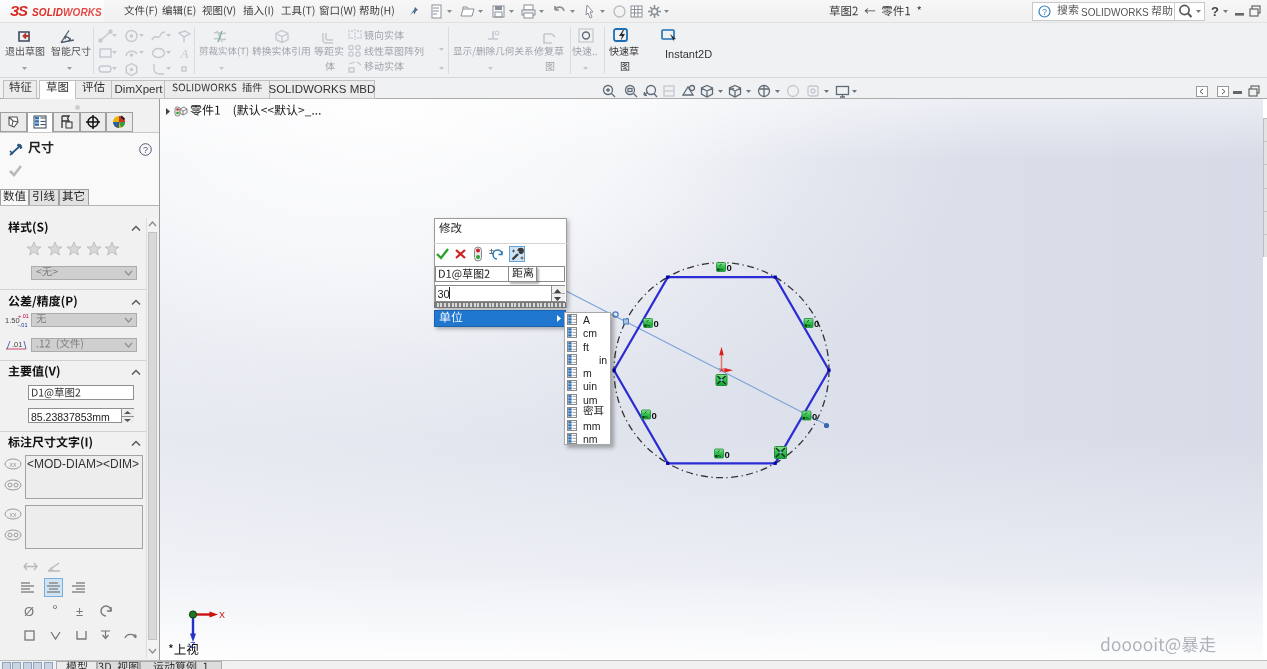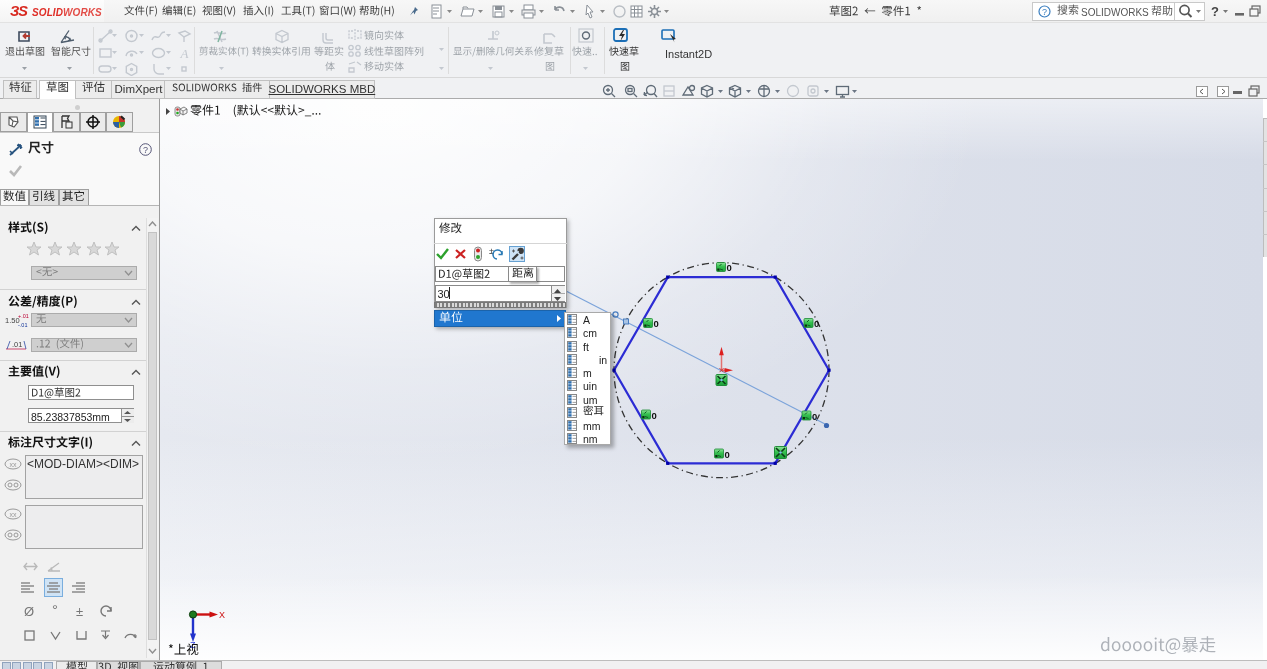--- a/index.html
+++ b/index.html
@@ -567,21 +567,21 @@
           <use href="#gr79" x="3740"></use>
           <use href="#gr82" x="4482"></use>
           <use href="#gr75" x="5117"></use>
           <use href="#gr83" x="5763"></use>
           <use href="#gr25554" x="6859"></use>
           <use href="#gr20214" x="7859"></use>
         </g>
       </svg>
     </div>
     <div class="a" style="left:268.5px;top:79.5px;width:106px;height:19.5px;background:#ececec;border:1px solid #c0c0c0;border-bottom:1px solid #c0c0c0"></div>
-    <div class="a" style="left:268.5px;top:83px;font-size:11.5px;color:#333;white-space:nowrap;text-decoration:underline;">
+    <div class="a" style="left:268.5px;top:83px;font-size:11.5px;color:#333;white-space:nowrap;">
       <div style="width:106px;text-align:center">SOLIDWORKS MBD</div>
     </div>
     <svg class="a" style="left:602px;top:84px;" width="15" height="14" viewBox="0 0 15 14">
       <g fill="none" stroke="#5f6b77" stroke-width="1.3">
         <circle cx="6" cy="6" r="4.5"></circle>
         <path d="M9.5 9.5 L13 13"></path>
         <path d="M4 6 h4 M6 4 v4"></path>
       </g>
     </svg>
     <svg class="a" style="left:624px;top:84px;" width="15" height="14" viewBox="0 0 15 14">

